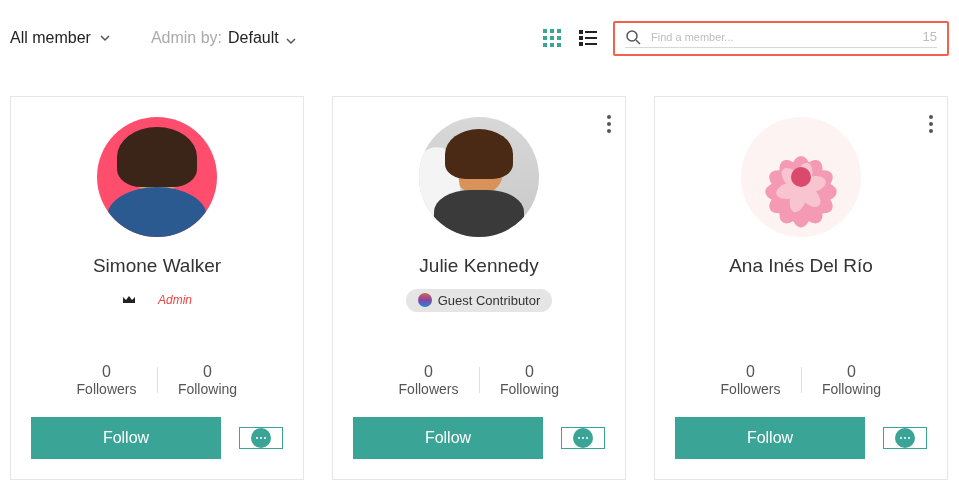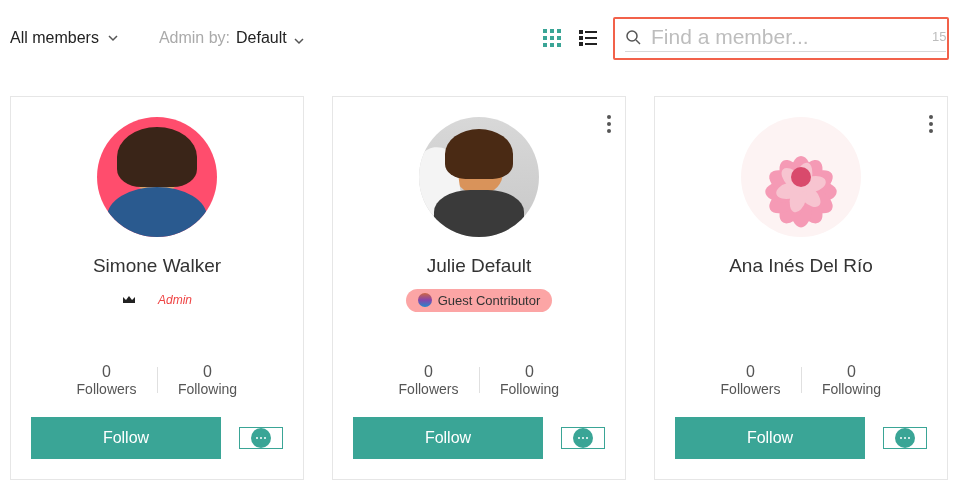--- a/index.html
+++ b/index.html
@@ -53,21 +53,21 @@
     display: flex;
     align-items: center;
     flex: 1;
     gap: 10px;
     border-bottom: 1px solid #d8d8d8;
     padding-bottom: 2px;
   }
   .search-input {
     border: none;
     outline: none;
-    font-size: 21px;
+    font-size: 11px;
     flex: 1;
     color: #1d4ed8;
   }
   .search-input::placeholder { color: #bdbdbd; }
   .search-count { color: #bdbdbd; font-size: 13px; }
   .cards {
     display: flex;
     gap: 28px;
     padding: 40px 4px 0 10px;
   }
@@ -92,21 +92,21 @@
     width: 120px; height: 120px; border-radius: 50%;
     overflow: hidden;
     display: flex; align-items: center; justify-content: center;
     margin-bottom: 18px;
     position: relative;
   }
   .name { font-size: 19px; color: #333; margin-bottom: 10px; }
   .badge-row { height: 26px; display: flex; align-items: center; }
   .admin-badge { display: flex; align-items: center; gap: 22px; font-size: 12px; color: #ef4444; font-style: italic; }
   .guest-badge {
-    background: #fca5a5;
+    background: #e5e5e5;
     border-radius: 14px;
     padding: 4px 12px;
     display: flex; align-items: center; gap: 6px;
     font-size: 13px; color: #333;
   }
   .guest-emoji {
     width: 14px; height: 14px; border-radius: 50%;
     background: linear-gradient(#c64, #84a, #28c);
     flex-shrink: 0;
   }
@@ -178,21 +178,21 @@
   .av3 .flower { position:relative; width:100px; height:100px; }
   .av3 .petal { position:absolute; width:22px; height:42px; background:#f59ab5; border-radius:50% 50% 50% 50%; top:29px; left:39px; transform-origin:50% 85%; }
   .av3 .petal.inner { background:#f7c4d0; height:30px; width:16px; top:35px; left:42px; }
   .av3 .center { position:absolute; width:20px; height:20px; background:#d94a6c; border-radius:50%; top:40px; left:40px; }
 </style>
 </head>
 <body>
 
 <div class="toolbar">
   <div class="filter-dd">
-    <span>All members</span>
+    <span>All member</span>
     <svg width="12" height="12" viewBox="0 0 12 12">
         <path d="M2 4l4 4 4-4" fill="none" stroke="#555" stroke-width="1.5"></path>
       </svg>
   </div>
   <div class="sort">
     <span class="sort-label">Admin by:</span>
     <div class="sort-val">
       <span>Default</span>
       <svg width="12" height="12" viewBox="0 0 12 12">
           <path d="M2 4l4 4 4-4" fill="none" stroke="#555" stroke-width="1.5"></path>
@@ -278,21 +278,21 @@
   <div class="card">
     <div class="menu-dots">
         <span></span>
         <span></span>
         <span></span>
       </div>
     <div class="avatar av2">
         <div class="towel"></div>
         <div class="hair"></div>
       </div>
-    <div class="name">Julie Default</div>
+    <div class="name">Julie Kennedy</div>
     <div class="badge-row">
       <div class="guest-badge">
         <span class="guest-emoji"></span>
         <span>Guest Contributor</span>
       </div>
     </div>
     <div class="stats">
       <div class="stat">
         <span class="num">0</span>
         <span>Followers</span>

